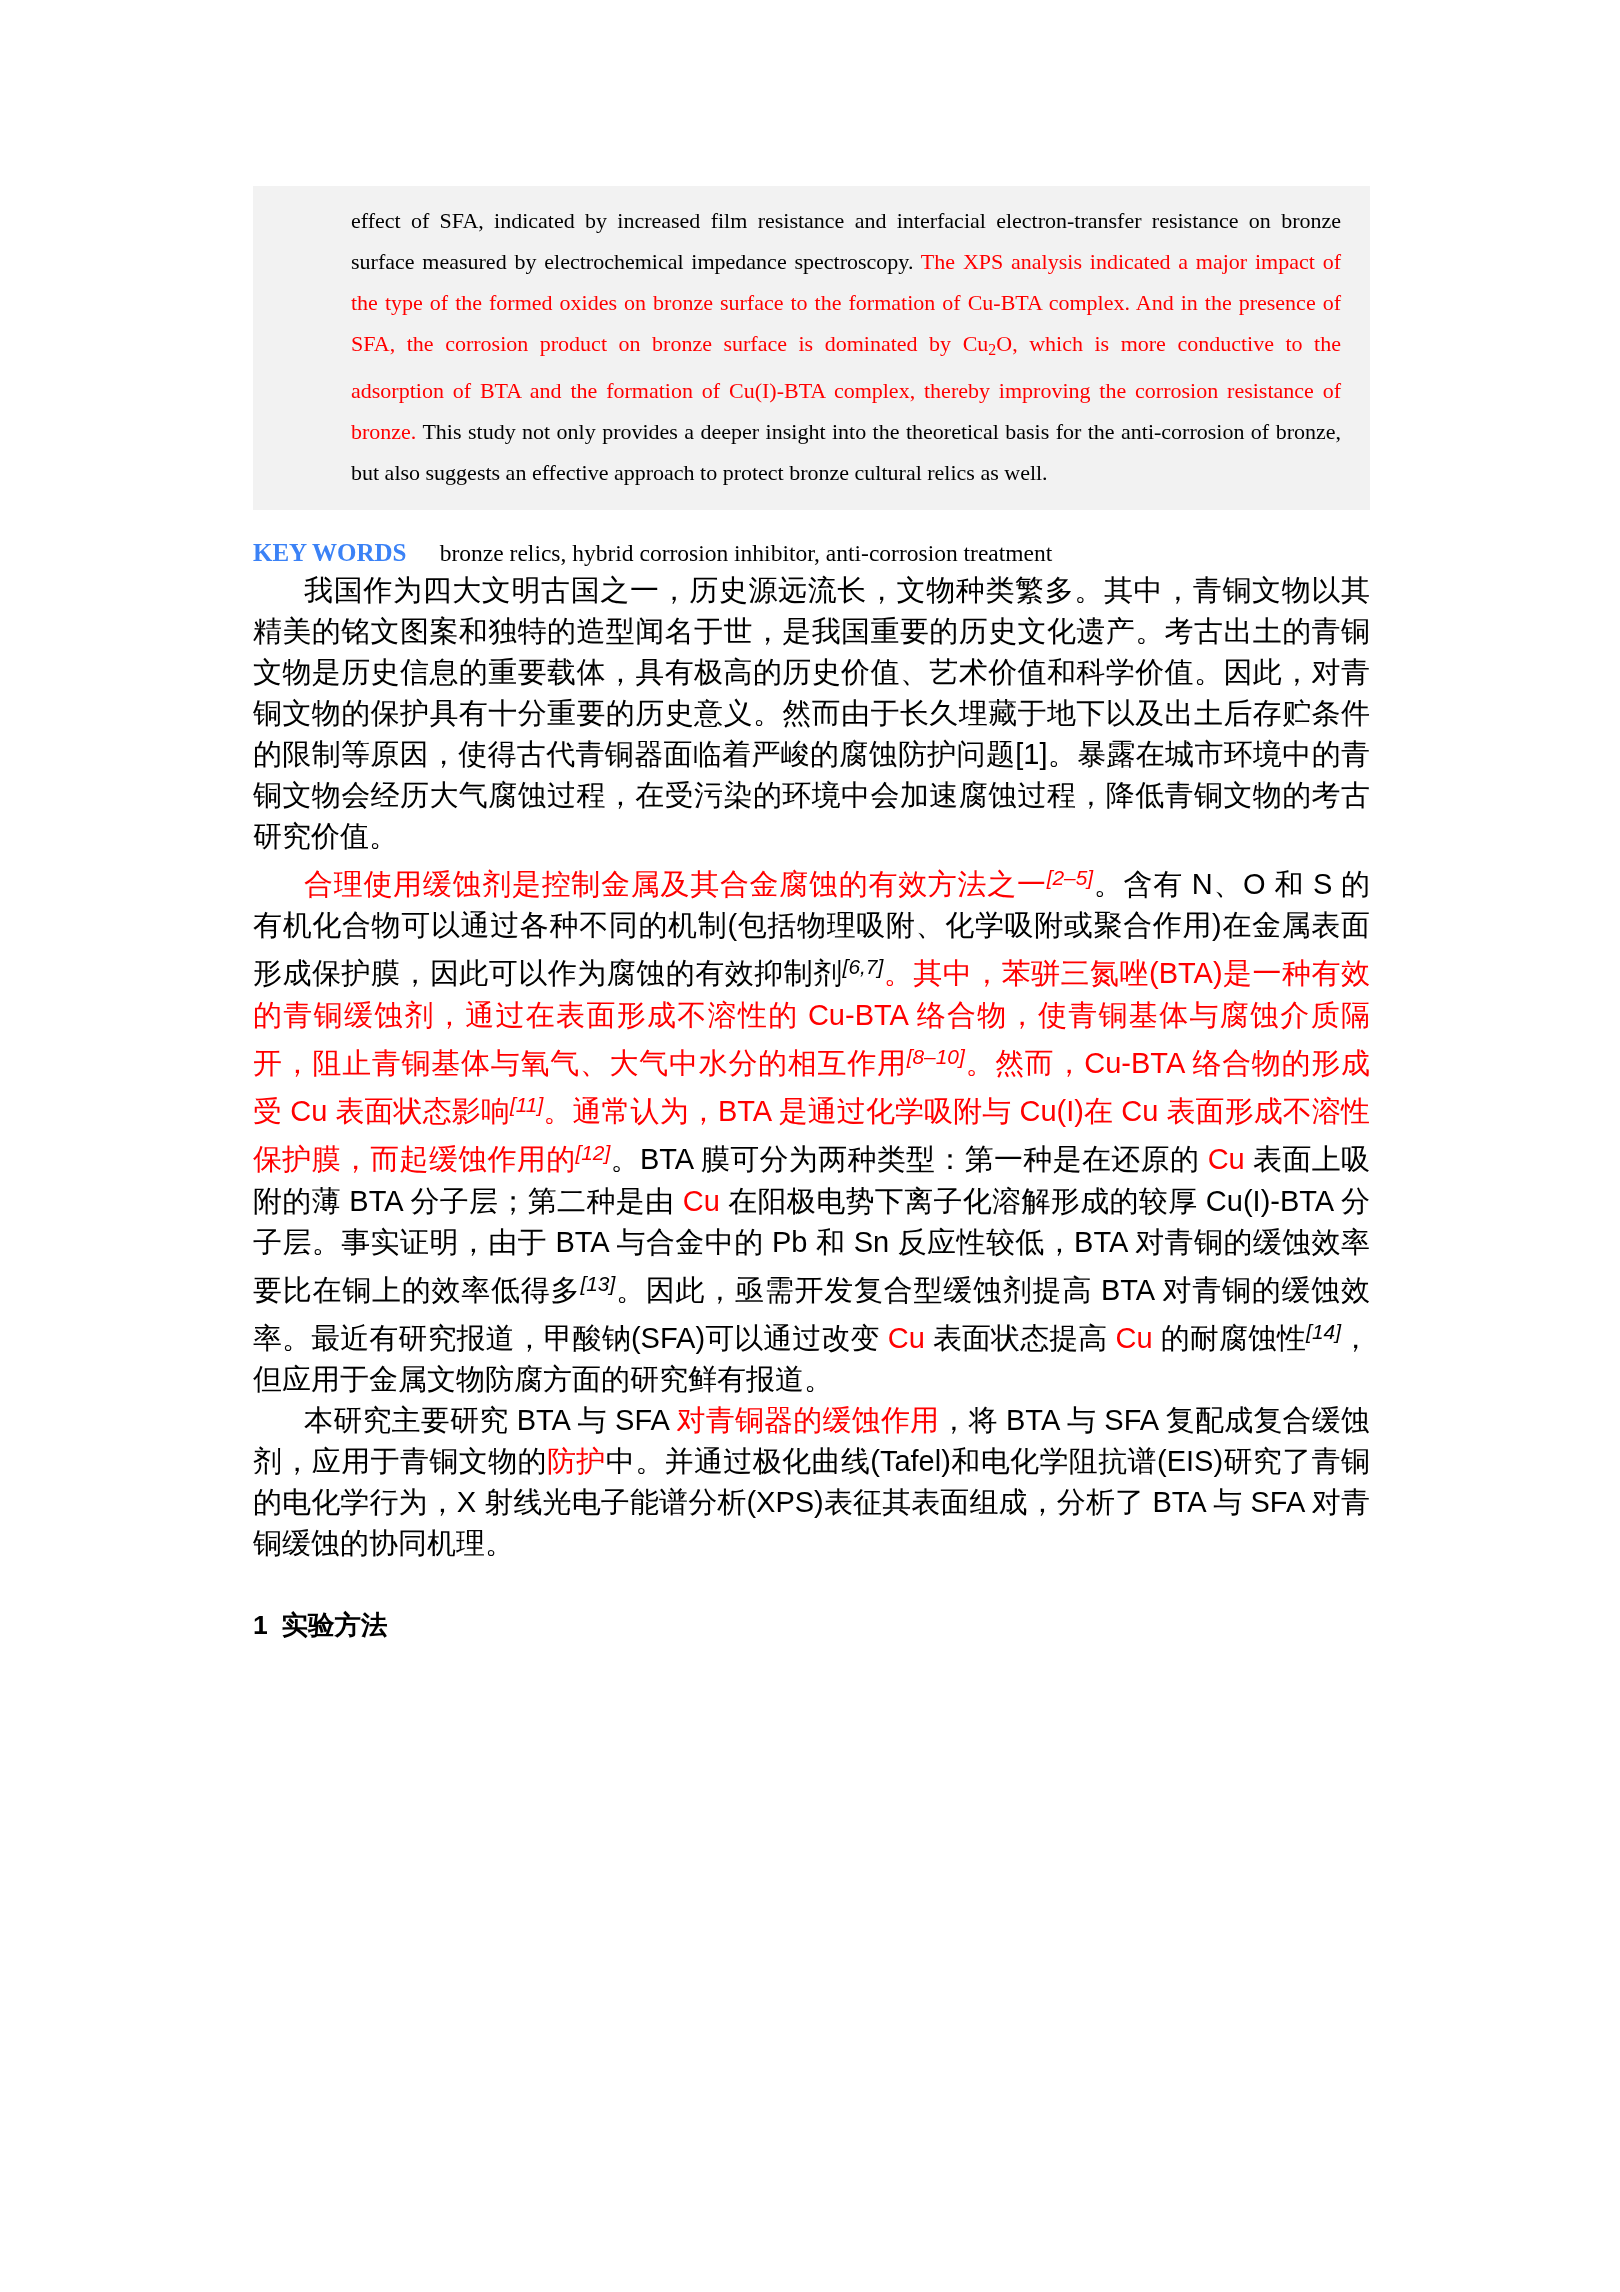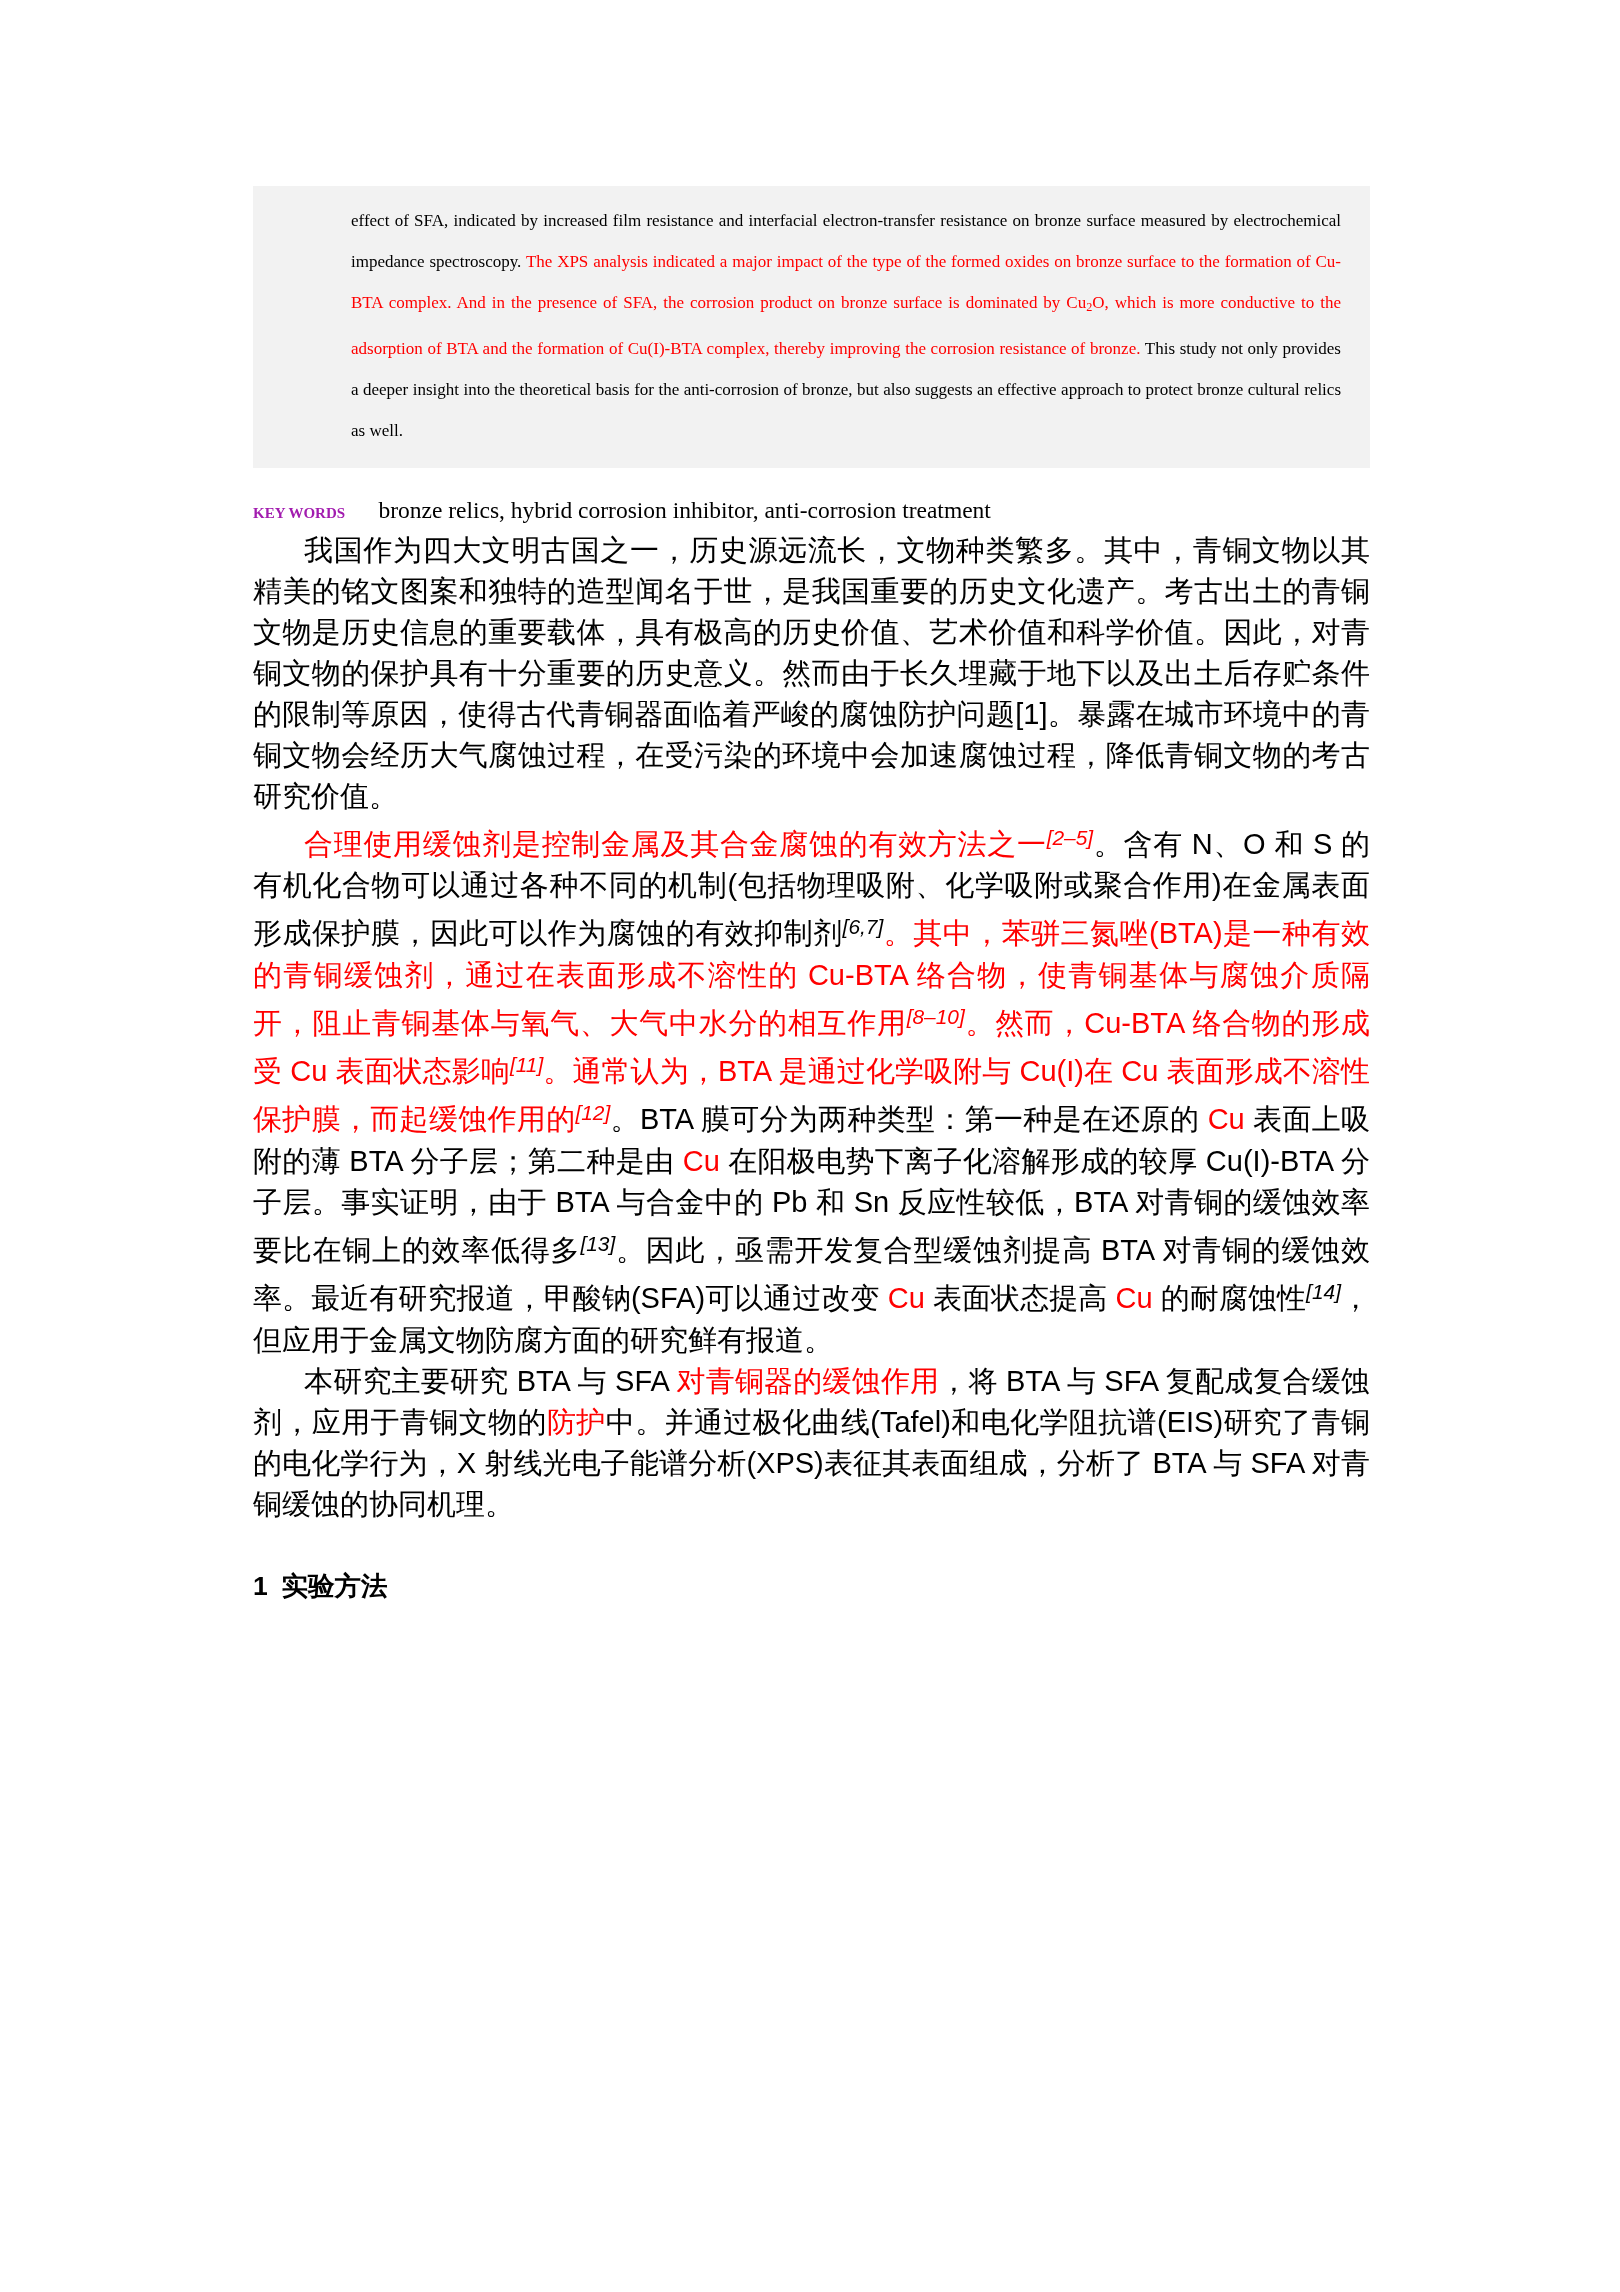--- a/index.html
+++ b/index.html
@@ -31,38 +31,38 @@
   
   .abstract-block {
     background: #f2f2f2;
     padding: 13.7px 0 17.6px 0;
     margin: 0 0 0 0;
     width: 1117px;
   }
   .abstract-block p {
     margin: 0;
     padding: 0 29px 0 98px;
-    font-size: 17px;
+    font-size: 22px;
     line-height: 41px;
     text-align: justify;
     text-justify: inter-word;
   }
   .red { color: #ff0000; }
   sub { font-size: 0.72em; vertical-align: -0.25em; }
   sup { font-size: 0.72em; vertical-align: 0.45em; font-style: italic; }
 
   .keywords-line {
     margin: 25.5px 0 0 0;
     font-size: 23.5px;
     line-height: 33px;
   }
   .kw-label {
-    color: #a21caf;
+    color: #3b82f6;
     font-weight: bold;
-    font-size: 15px;
+    font-size: 25px;
   }
   .kw-text {
     font-size: 23.5px;
     color: #000;
     margin-top: 44px;
   }
 
   .body-par {
     margin: 0;
     font-size: 29px;

